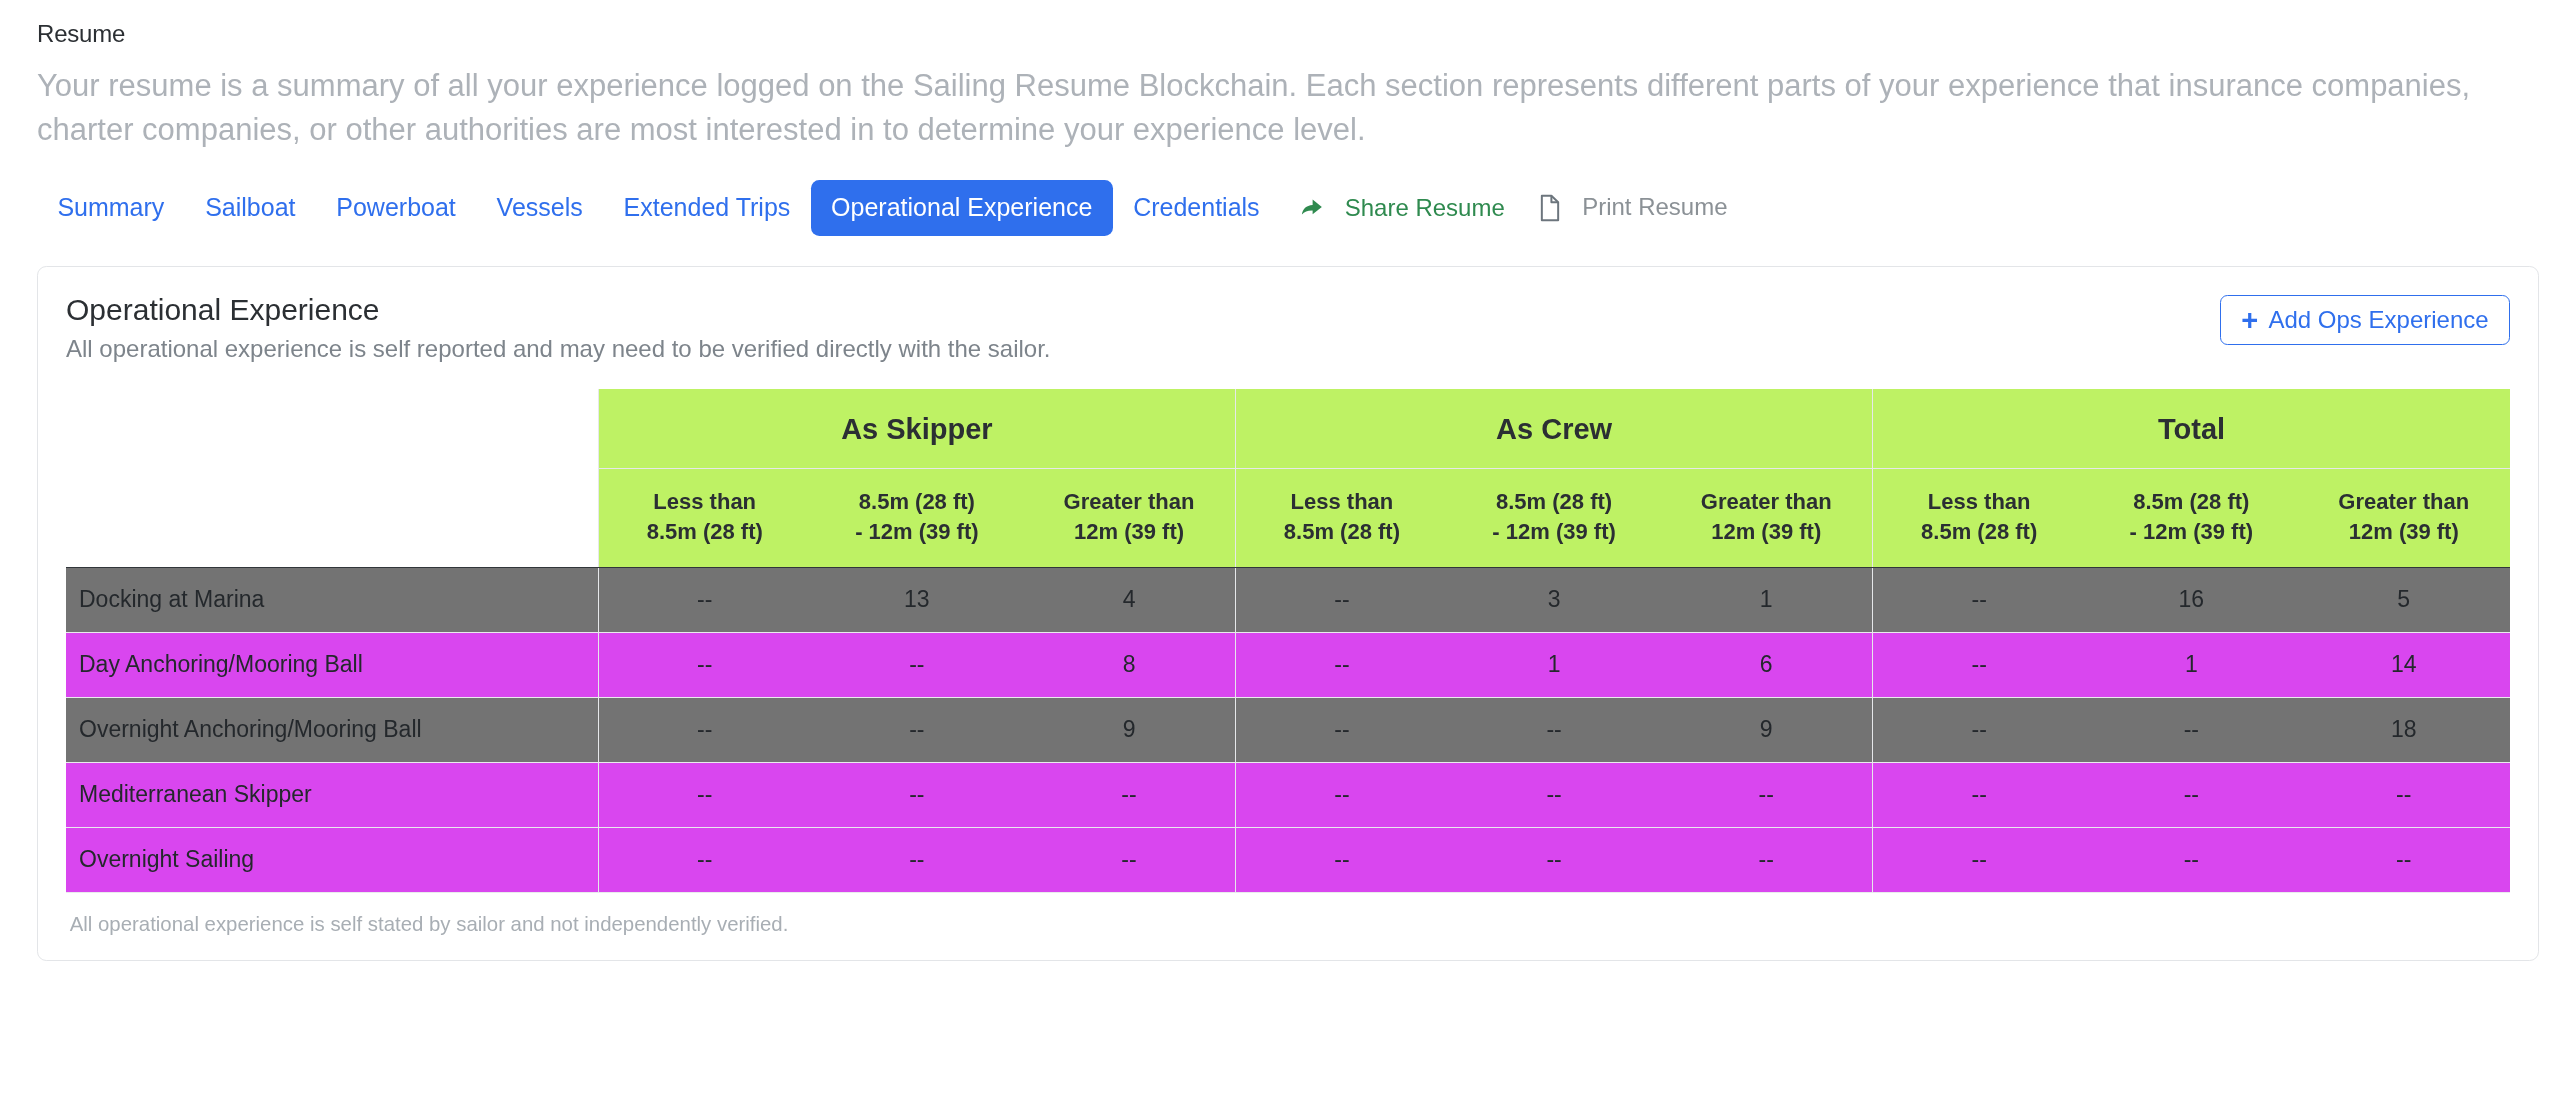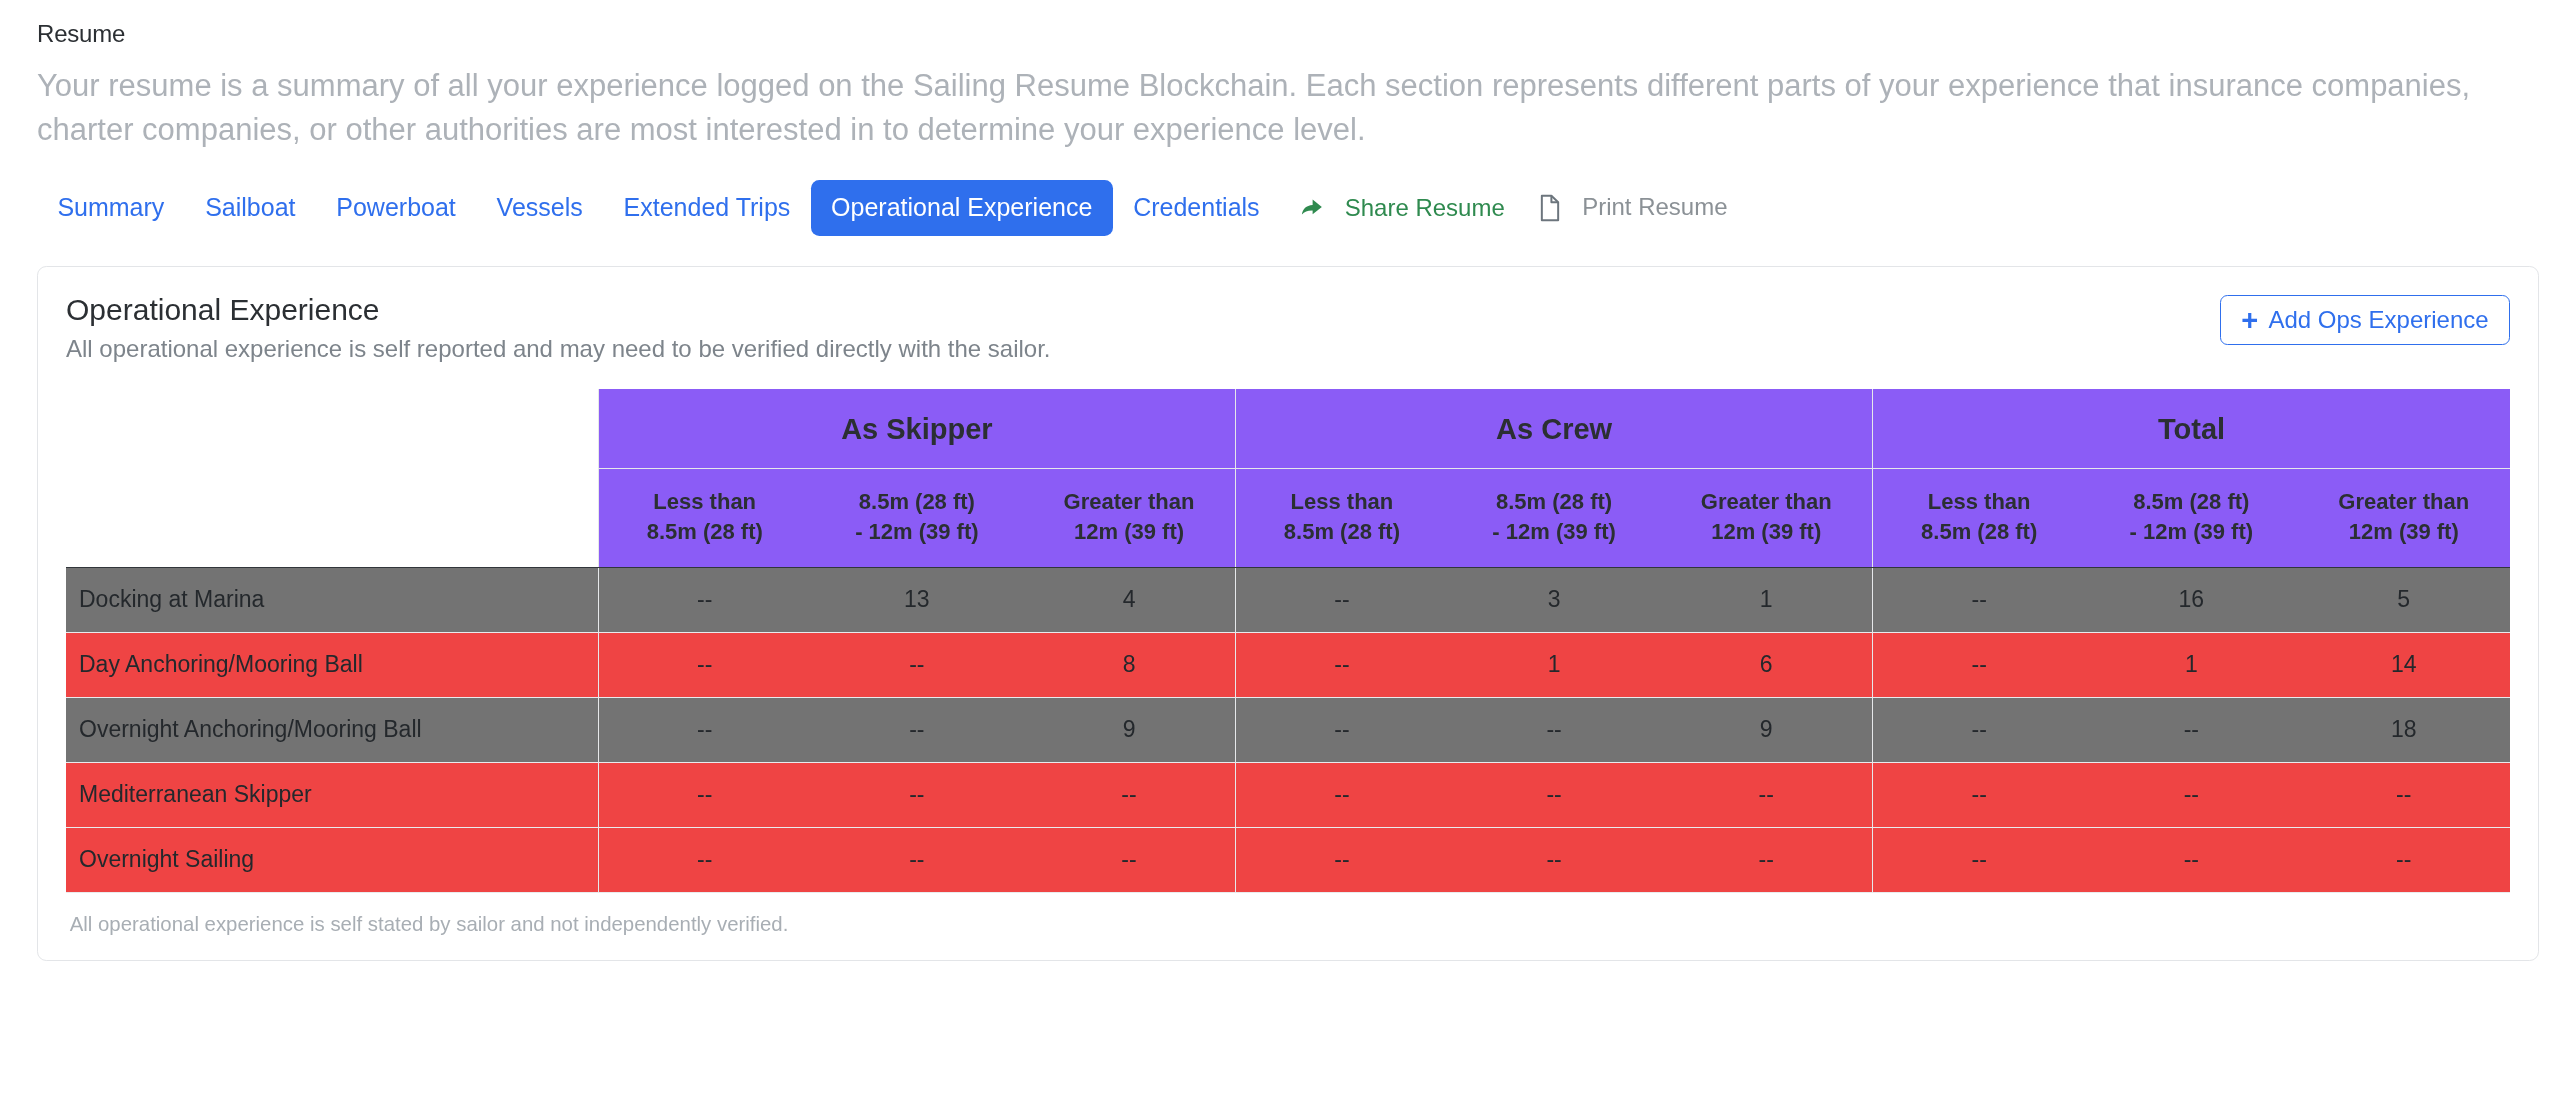--- a/index.html
+++ b/index.html
@@ -130,21 +130,21 @@
     table-layout: fixed;
   }
   table.ops col.label { width: 21.8%; }
   table.ops col.num   { width: 8.7%; }
 
   .ops th, .ops td {
     font-size: 23px;
     font-weight: 400;
   }
   .ops thead th {
-    background: #8b5cf6;
+    background: #bef264;
     color: #2b2f33;
   }
   .ops .grp {
     text-align: center;
     font-size: 29px;
     font-weight: 700;
     padding: 24px 7.4px 22px 7.4px;
     border-bottom: 0.9px solid #e6e8ea;
   }
   .ops .grp.blank {
@@ -171,21 +171,21 @@
     color: #24282c;
   }
   .ops tbody td.label {
     text-align: left;
     padding-left: 13px;
   }
   .ops tbody td.num {
     text-align: center;
   }
   .ops tbody tr.odd td { background: #737373; }
-  .ops tbody tr.even td { background: #ef4444; }
+  .ops tbody tr.even td { background: #d946ef; }
 
   .footnote {
     font-size: 20.4px;
     color: #a8aeb4;
     margin-top: 20.4px;
     padding-left: 3.7px;
   }
 </style>
 </head>
 <body>

